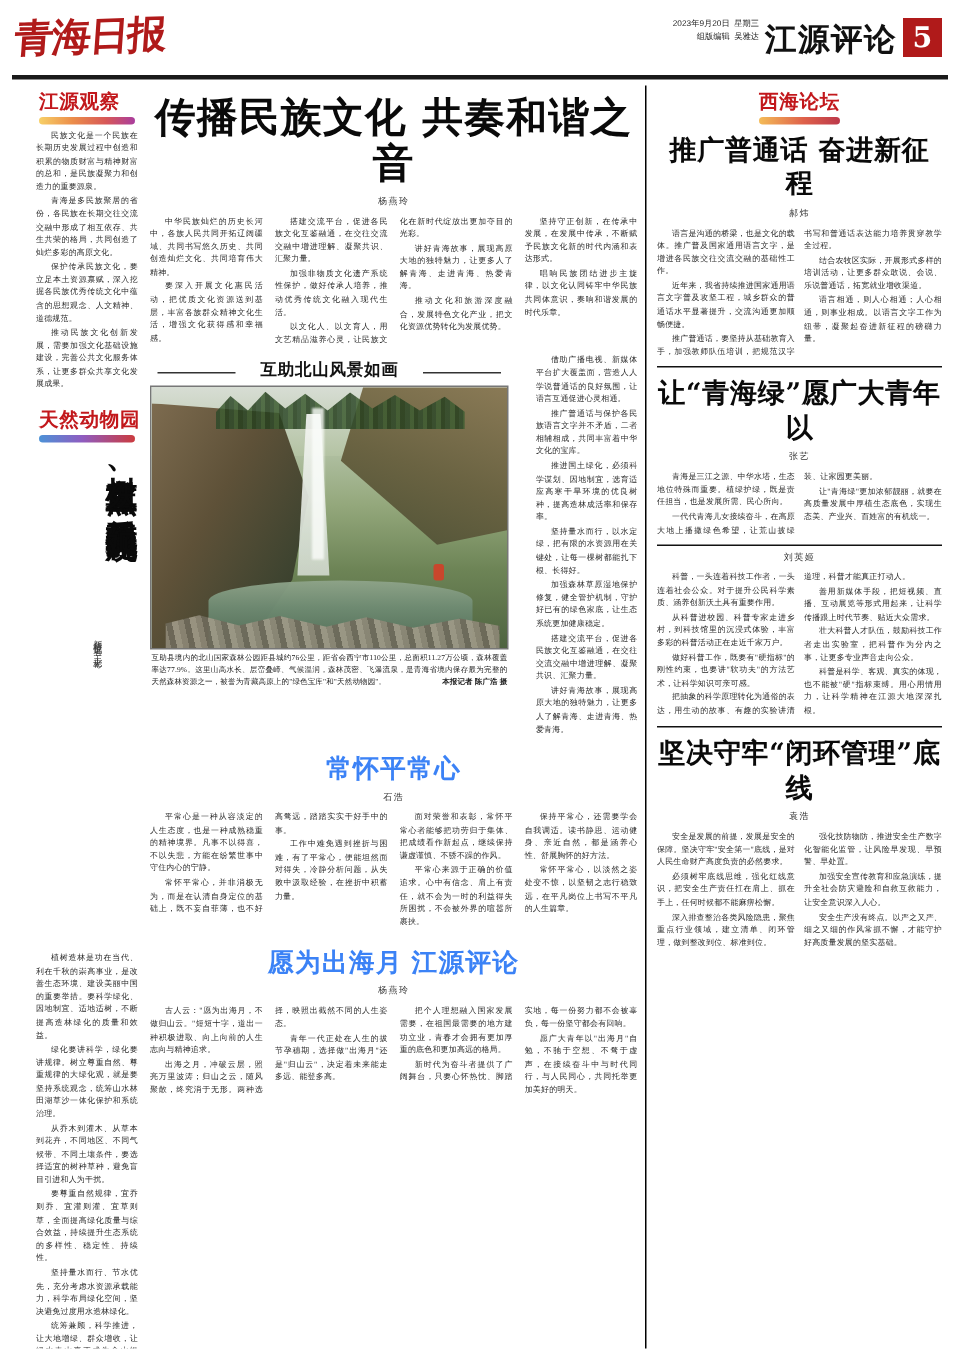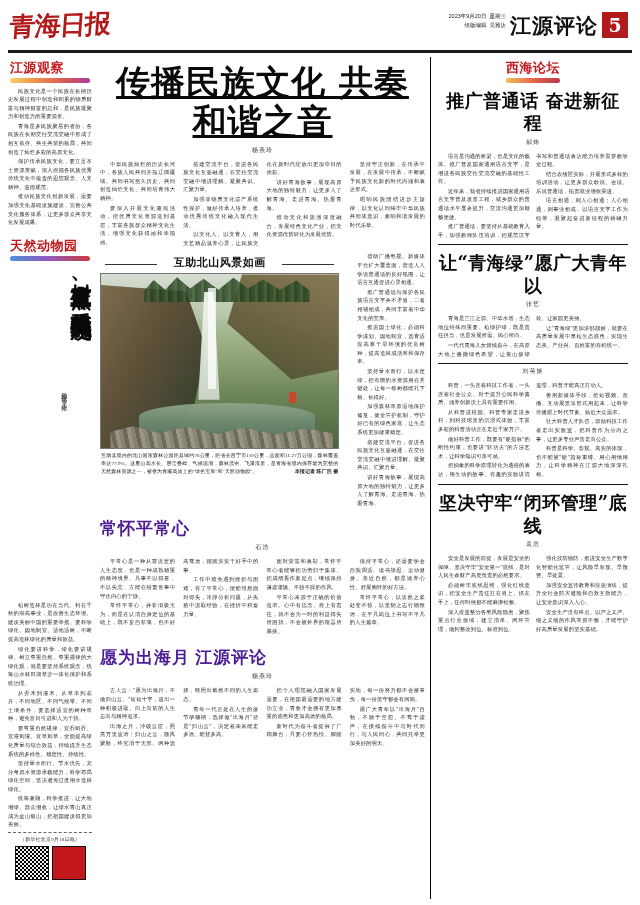--- a/index.html
+++ b/index.html
@@ -51,26 +51,25 @@
     height:852px;
   }
   .vdiv { background:#000; width:1px; margin:0 auto; }
   .col { padding:0 4px; position:relative; overflow:hidden; }
 
   
   .hl-main {
     text-align:center;
     font-family:"DejaVu Serif", serif;
     font-weight:bold;
-    font-size:34px;
+    font-size:27px;
     letter-spacing:1px;
     color:#0a0a0a;
     line-height:1.15;
     padding:6px 0 2px 0;
-    text-decoration:underline;
   }
   .byline { text-align:center; font-size:6px; color:#333; letter-spacing:1px; padding:3px 0 5px 0; }
 
   .sec-badge {
     position:relative;
     font-family:"DejaVu Serif", serif;
     font-weight:bold; font-size:13px; color:#c2181c;
     letter-spacing:0.5px;
     padding:2px 2px 0 2px;
     white-space:nowrap;
@@ -179,23 +178,23 @@
     position:absolute; right:18%; bottom:26%; width:7px; height:11px;
     background:#c9462c; border-radius:2px;
   }
   .photo-caption {
     font-size:5px; line-height:1.6; text-align:justify; color:#222;
     padding:3px 1px 0 1px; word-break:break-all; letter-spacing:.1px;
   }
   .photo-credit { font-weight:bold; float:right; font-size:5px; }
 
   .hl-center {
-    text-align:left;
-    font-family:Liberation Serif, serif;
-    font-weight:bold; font-size:17px; color:#4c1d95;
+    text-align:center;
+    font-family:Liberation Sans, sans-serif;
+    font-weight:bold; font-size:17px; color:#3b82f6;
     letter-spacing:1px; padding:9px 0 0 0;
   }
   .hl-right {
     text-align:center;
     font-family:"DejaVu Serif", serif;
     font-weight:bold; font-size:18px; color:#0a0a0a;
     letter-spacing:.5px; line-height:1.25; padding:7px 0 0 0;
   }
   .hl-right-2 {
     text-align:center;
@@ -241,21 +240,21 @@
         </div>
       </div>
       <div class="sec-title">江源评论</div>
       <div class="pagenum">5</div>
     </div>
   </div>
   <div class="rule-thick"></div>
 
   <div class="body-grid">
 
-    <div class="col" style="padding-left:0;">
+    <div class="col" style="padding-left:0;margin-left:16px;">
       <div class="sec-badge">
         <span>江源观察</span>
         <div class="sec-badge-under"></div>
       </div>
       <div class="copy" style="padding-top:4px;">
         <p>民族文化是一个民族在长期历史发展过程中创造和积累的物质财富与精神财富的总和，是民族凝聚力和创造力的重要源泉。</p>
         <p>青海是多民族聚居的省份，各民族在长期交往交流交融中形成了相互依存、共生共荣的格局，共同创造了灿烂多彩的高原文化。</p>
         <p>保护传承民族文化，要立足本土资源禀赋，深入挖掘各民族优秀传统文化中蕴含的思想观念、人文精神、道德规范。</p>
         <p>推动民族文化创新发展，需要加强文化基础设施建设，完善公共文化服务体系，让更多群众共享文化发展成果。</p>
       </div>

